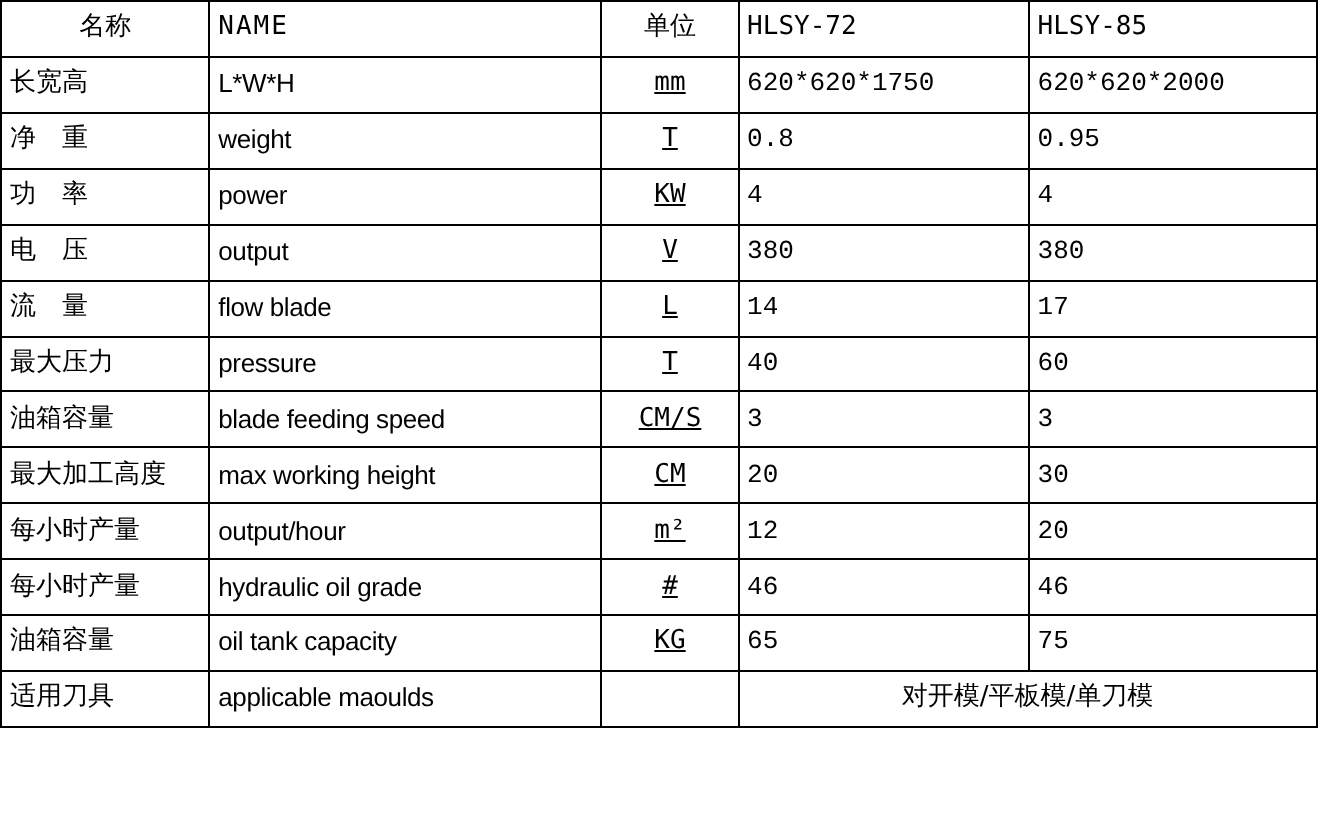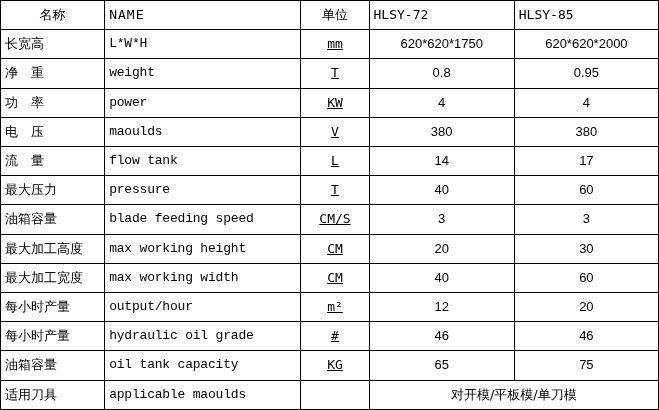--- a/index.html
+++ b/index.html
@@ -10,21 +10,21 @@
   body {
     width: 659px;
     height: 410px;
     font-family: "Liberation Serif", serif;
     color: #000000;
     overflow: hidden;
   }
   #spec-table {
     border-collapse: collapse;
     width: 659px;
-    height: 410px;
+    height: 364px;
     table-layout: fixed;
     padding-left: 44px;
   }
   #spec-table td {
     border: 1px solid #000000;
     padding: 0 4px;
     font-size: 13px;
     line-height: 1.1;
     vertical-align: middle;
     white-space: nowrap;
@@ -43,21 +43,21 @@
     text-align: left;
     padding-left: 5px;
   }
   .cn-head {
     font-family: "DejaVu Sans", sans-serif;
     font-size: 13.5px;
     text-align: center;
     padding-left: 0;
   }
   .en-name {
-    font-family: Liberation Mono, monospace;
+    font-family: Liberation Sans, sans-serif;
     font-size: 12px;
     text-align: left;
     padding-left: 6px;
     letter-spacing: -0.2px;
   }
   .en-head {
     font-family: "DejaVu Sans Mono", monospace;
     font-size: 12.5px;
     letter-spacing: 1px;
   }
@@ -66,23 +66,23 @@
     font-size: 11.5px;
     text-align: center;
     text-decoration: underline;
   }
   .unit-head {
     font-family: "DejaVu Sans", sans-serif;
     font-size: 13px;
     text-align: center;
   }
   .val-cell {
-    font-family: Liberation Sans, sans-serif;
+    font-family: Liberation Mono, monospace;
     font-size: 12px;
-    text-align: center;
+    text-align: left;
   }
   .val-head {
     font-family: "DejaVu Sans Mono", monospace;
     font-size: 12.5px;
     text-align: left;
   }
   .val-cn {
     font-family: "DejaVu Sans", sans-serif;
     font-size: 12.5px;
     text-align: center;
@@ -128,30 +128,30 @@
     <tr>
       <td class="cn-name">功　率</td>
       <td class="en-name">power</td>
       <td class="unit-cell">KW</td>
       <td class="val-cell">4</td>
       <td class="val-cell">4</td>
     </tr>
 
     <tr>
       <td class="cn-name">电　压</td>
-      <td class="en-name">maoulds</td>
+      <td class="en-name">output</td>
       <td class="unit-cell">V</td>
       <td class="val-cell">380</td>
       <td class="val-cell">380</td>
     </tr>
 
 
     <tr>
       <td class="cn-name">流　量</td>
-      <td class="en-name">flow tank</td>
+      <td class="en-name">flow blade</td>
       <td class="unit-cell">L</td>
       <td class="val-cell">14</td>
       <td class="val-cell">17</td>
     </tr>
 
     <tr>
       <td class="cn-name">最大压力</td>
       <td class="en-name">pressure</td>
       <td class="unit-cell">T</td>
       <td class="val-cell">40</td>
@@ -167,27 +167,20 @@
     </tr>
 
     <tr>
       <td class="cn-name">最大加工高度</td>
       <td class="en-name">max working height</td>
       <td class="unit-cell">CM</td>
       <td class="val-cell">20</td>
       <td class="val-cell">30</td>
     </tr>
 
-    <tr>
-      <td class="cn-name">最大加工宽度</td>
-      <td class="en-name">max working width</td>
-      <td class="unit-cell">CM</td>
-      <td class="val-cell">40</td>
-      <td class="val-cell">60</td>
-    </tr>
 
     <tr>
       <td class="cn-name">每小时产量</td>
       <td class="en-name">output/hour</td>
       <td class="unit-cell">m²</td>
       <td class="val-cell">12</td>
       <td class="val-cell">20</td>
     </tr>
 
     <tr>

